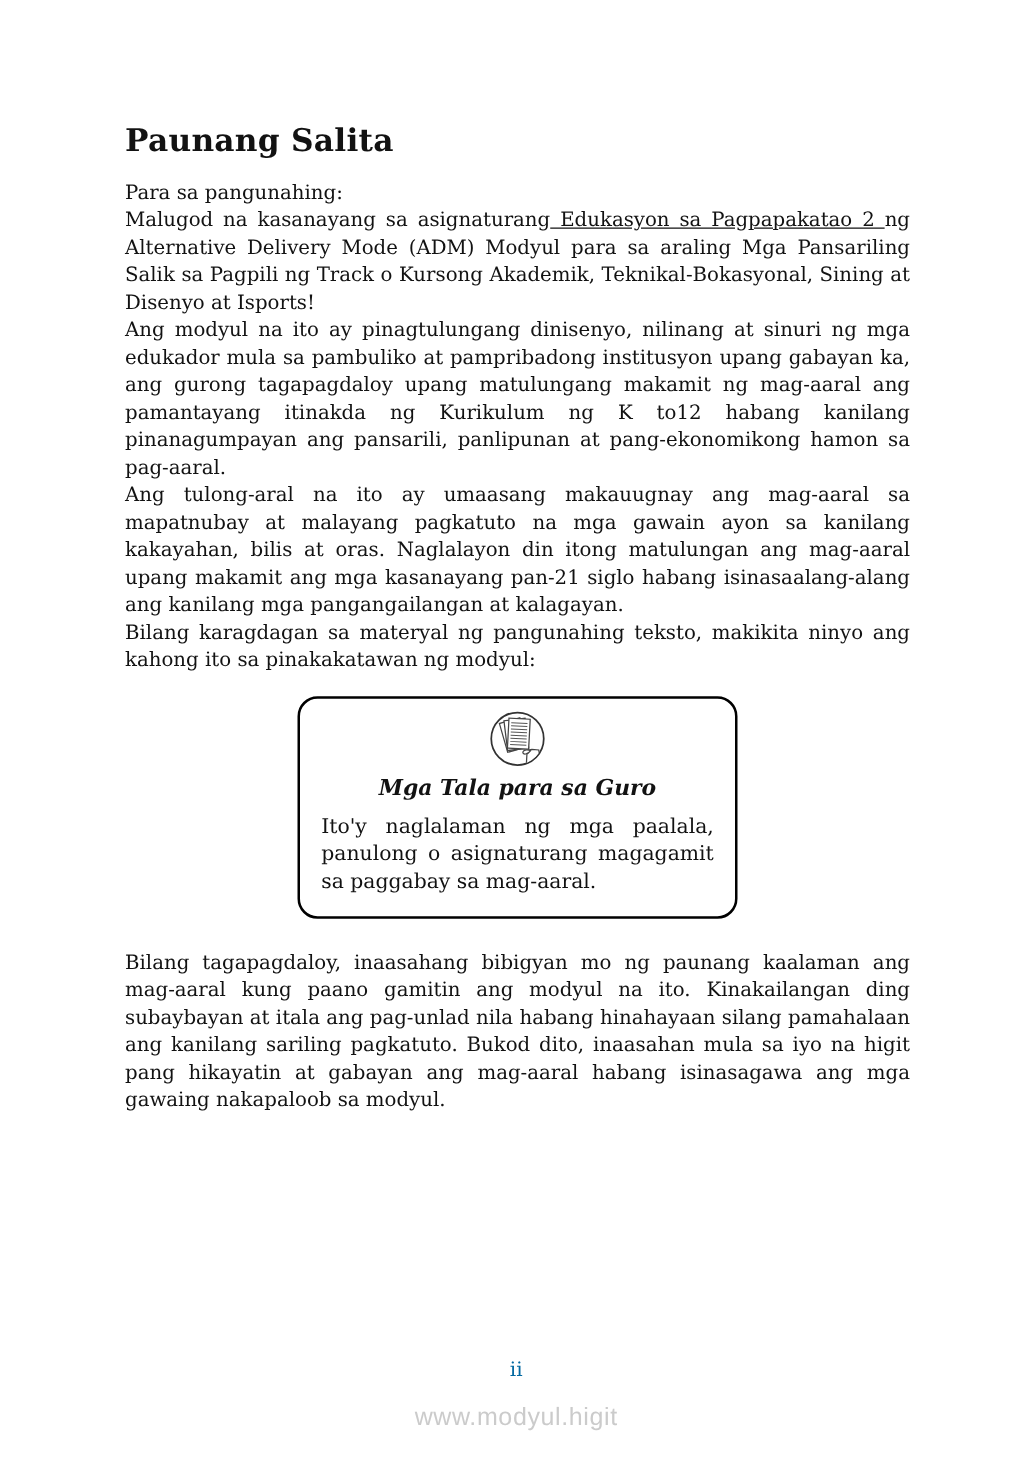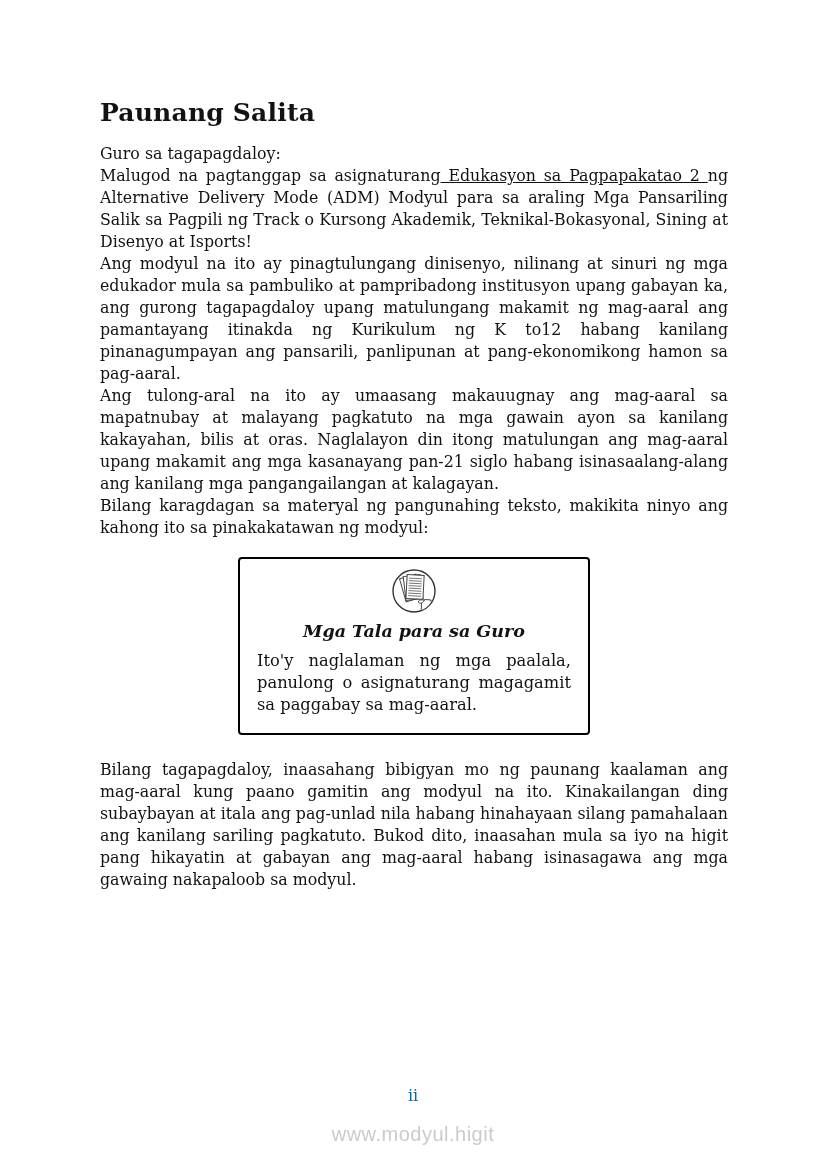--- a/index.html
+++ b/index.html
@@ -35,21 +35,21 @@
     text-decoration: underline;
     white-space: pre-wrap;
   }
   .gap-large { margin-top: 32px; }
   .gap-med   { margin-top: 16px; }
   .note-box {
     box-sizing: border-box;
     width: 352px;
     margin: 18px auto 0 auto;
     border: 2px solid #000000;
-    border-radius: 4px;
+    border-radius: 16px;
     padding: 8px 17px 17px 17px;
     background: #ffffff;
   }
   .note-icon-wrap { text-align: center; height: 50px; }
   .note-heading {
     text-align: center;
     font-weight: bold;
     font-style: italic;
     font-size: 17.5px;
     margin: 4px 0 9px 0;
@@ -80,23 +80,23 @@
   }
 </style>
 </head>
 <body>
 
 <div class="page">
   <div class="content">
 
     <h1 class="page-title">Paunang Salita</h1>
 
-    <p class="body-text salutation">Guro sa tagapagdaloy:</p>
+    <p class="body-text salutation">Para sa pangunahing:</p>
 
-    <p class="body-text"><span>Malugod na pagtanggap sa asignaturang</span><span class="underlined"> Edukasyon sa Pagpapakatao 2 </span><span>ng Alternative Delivery Mode (ADM) Modyul para sa araling Mga Pansariling Salik sa Pagpili ng Track o Kursong Akademik, Teknikal-Bokasyonal, Sining at Disenyo at Isports!</span></p>
+    <p class="body-text"><span>Malugod na kasanayang sa asignaturang</span><span class="underlined"> Edukasyon sa Pagpapakatao 2 </span><span>ng Alternative Delivery Mode (ADM) Modyul para sa araling Mga Pansariling Salik sa Pagpili ng Track o Kursong Akademik, Teknikal-Bokasyonal, Sining at Disenyo at Isports!</span></p>
 
     <p class="body-text gap-large">Ang modyul na ito ay pinagtulungang dinisenyo, nilinang at sinuri ng mga edukador mula sa pambuliko at pampribadong institusyon upang gabayan ka, ang gurong tagapagdaloy upang matulungang makamit ng mag-aaral ang pamantayang itinakda ng Kurikulum ng K to12 habang kanilang pinanagumpayan ang pansarili, panlipunan at pang-ekonomikong hamon sa pag-aaral.</p>
 
     <p class="body-text gap-med">Ang tulong-aral na ito ay umaasang makauugnay ang mag-aaral sa mapatnubay at malayang pagkatuto na mga gawain ayon sa kanilang kakayahan, bilis at oras. Naglalayon din itong matulungan ang mag-aaral upang makamit ang mga kasanayang pan-21 siglo habang isinasaalang-alang ang kanilang mga pangangailangan at kalagayan.</p>
 
     <p class="body-text gap-med">Bilang karagdagan sa materyal ng pangunahing teksto, makikita ninyo ang kahong ito sa pinakakatawan ng modyul:</p>
 
     <div class="note-box">
       <div class="note-icon-wrap">
         <svg width="48" height="48" viewBox="0 0 48 48" aria-hidden="true">

